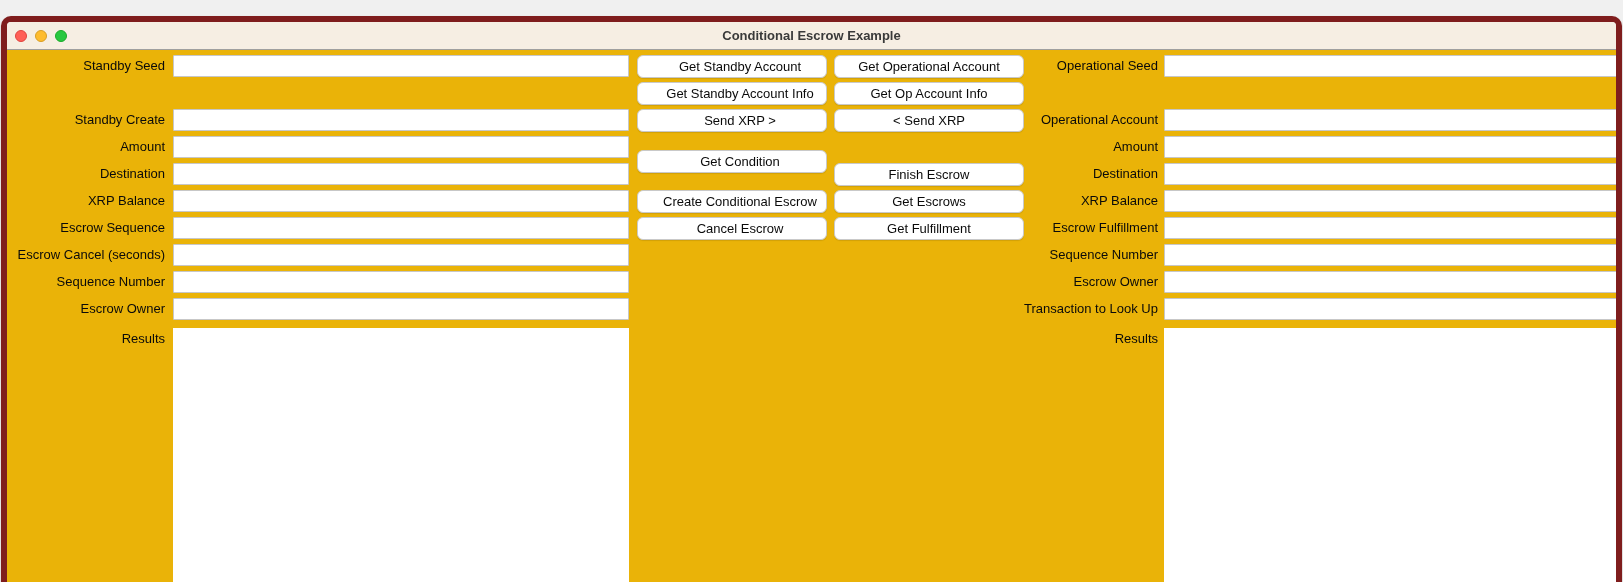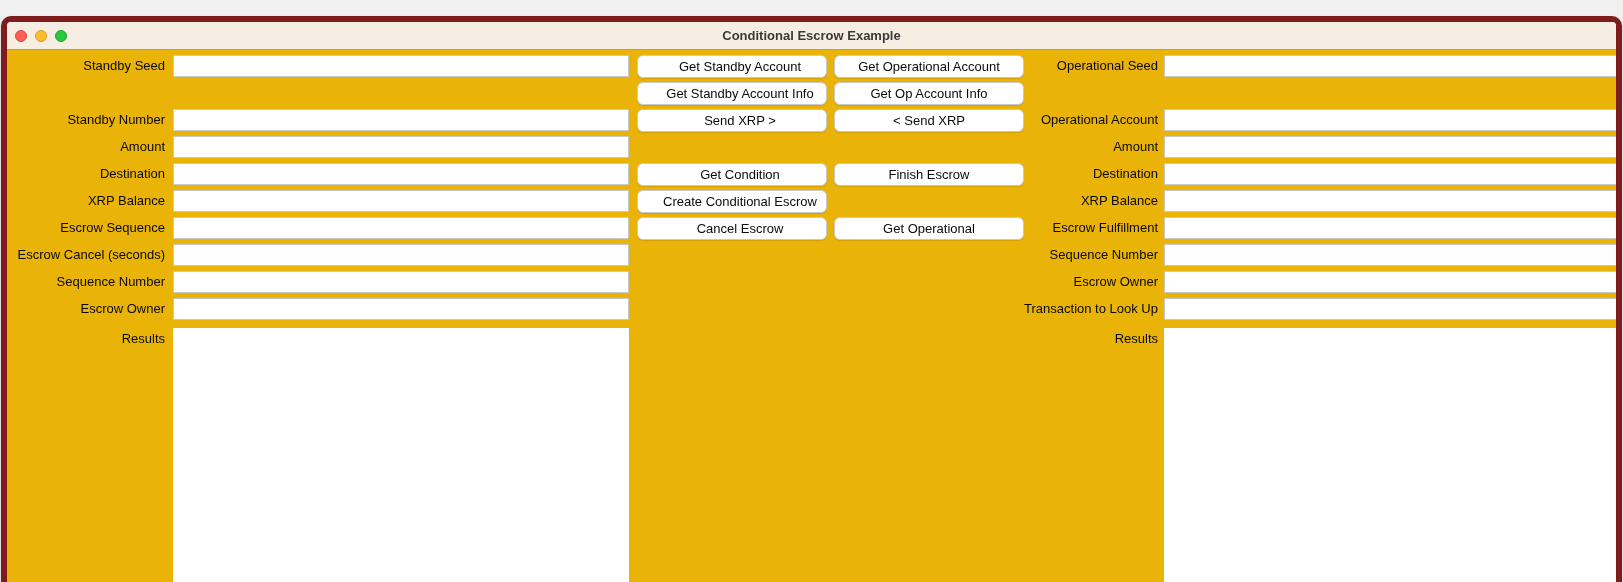--- a/index.html
+++ b/index.html
@@ -131,21 +131,21 @@
       <div class="tl yellow"></div>
       <div class="tl green"></div>
     </div>
     <div class="title">Conditional Escrow Example</div>
   </div>
 
   <div class="content">
 
     <div class="lbl left-col" style="top:5px">Standby Seed</div>
     <input class="inp left-col" style="top: 5px;" type="text" value="">
-    <div class="lbl left-col" style="top:59px">Standby Number</div>
+    <div class="lbl left-col" style="top:59px">Standby Create</div>
     <input class="inp left-col" style="top: 59px;" type="text" value="">
     <div class="lbl left-col" style="top:86px">Amount</div>
     <input class="inp left-col" style="top: 86px;" type="text" value="">
     <div class="lbl left-col" style="top:113px">Destination</div>
     <input class="inp left-col" style="top: 113px;" type="text" value="">
     <div class="lbl left-col" style="top:140px">XRP Balance</div>
     <input class="inp left-col" style="top: 140px;" type="text" value="">
     <div class="lbl left-col" style="top:167px">Escrow Sequence</div>
     <input class="inp left-col" style="top: 167px;" type="text" value="">
     <div class="lbl left-col" style="top:194px">Escrow Cancel (seconds)</div>
@@ -153,29 +153,30 @@
     <div class="lbl left-col" style="top:221px">Sequence Number</div>
     <input class="inp left-col" style="top: 221px;" type="text" value="">
     <div class="lbl left-col" style="top:248px">Escrow Owner</div>
     <input class="inp left-col" style="top: 248px;" type="text" value="">
     <div class="lbl left-col" style="top:278px">Results</div>
     <textarea class="results left-col" style=""></textarea>
 
     <button class="btn c1" style="top:5px">Get Standby Account</button>
     <button class="btn c1" style="top:59px">Send XRP &gt;</button>
     <button class="btn c1" style="top:32px">Get Standby Account Info</button>
-    <button class="btn c1" style="top:113px">Get Condition</button>
+    <button class="btn c1" style="top:100px">Get Condition</button>
     <button class="btn c1" style="top:140px">Create Conditional Escrow</button>
     <button class="btn c1" style="top:167px">Cancel Escrow</button>
 
     <button class="btn c2" style="top:5px">Get Operational Account</button>
     <button class="btn c2" style="top:32px">Get Op Account Info</button>
     <button class="btn c2" style="top:113px">Finish Escrow</button>
     <button class="btn c2" style="top:59px">&lt; Send XRP</button>
-    <button class="btn c2" style="top:167px">Get Operational</button>
+    <button class="btn c2" style="top:140px">Get Escrows</button>
+    <button class="btn c2" style="top:167px">Get Fulfillment</button>
 
     <div class="lbl right-col" style="top:5px">Operational Seed</div>
     <input class="inp right-col" style="top: 5px;" type="text" value="">
     <div class="lbl right-col" style="top:59px">Operational Account</div>
     <input class="inp right-col" style="top: 59px;" type="text" value="">
     <div class="lbl right-col" style="top:86px">Amount</div>
     <input class="inp right-col" style="top: 86px;" type="text" value="">
     <div class="lbl right-col" style="top:113px">Destination</div>
     <input class="inp right-col" style="top: 113px;" type="text" value="">
     <div class="lbl right-col" style="top:140px">XRP Balance</div>

